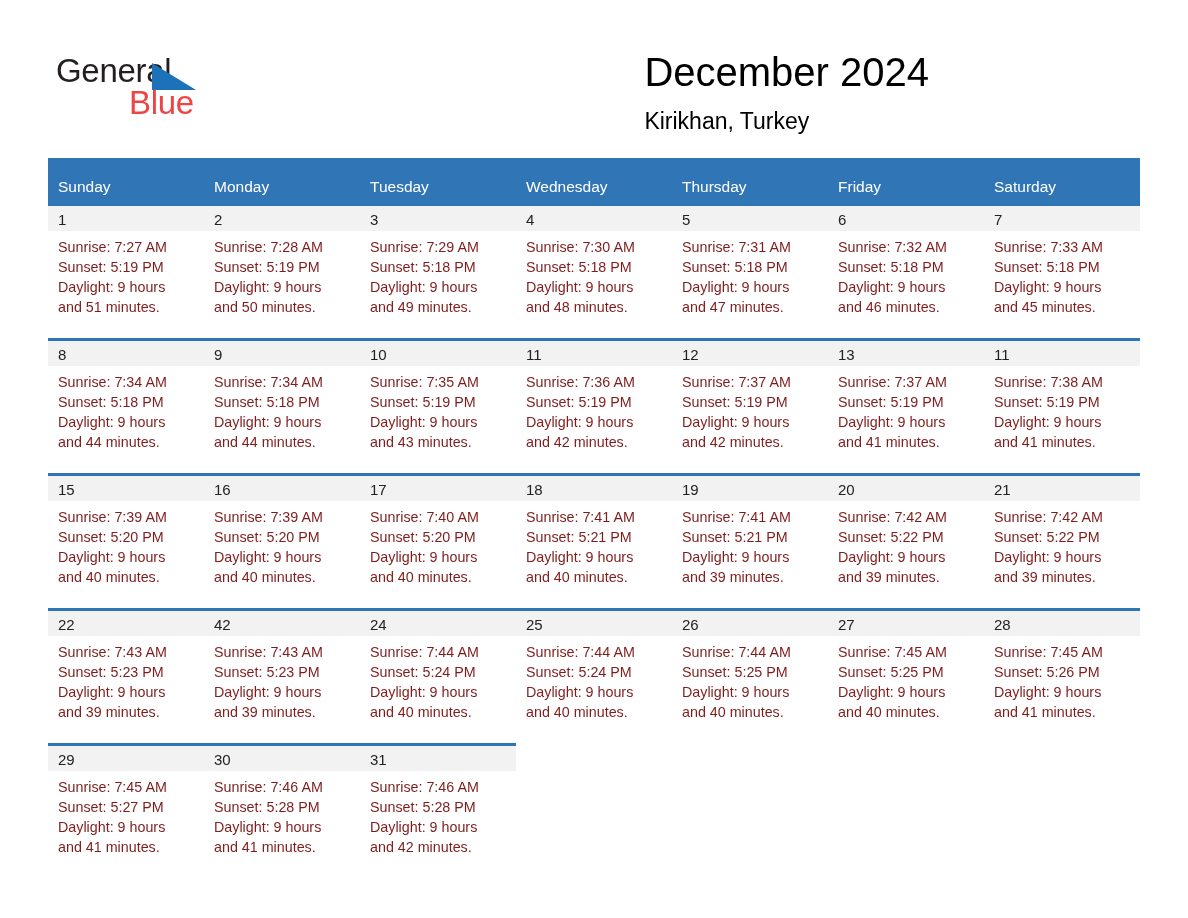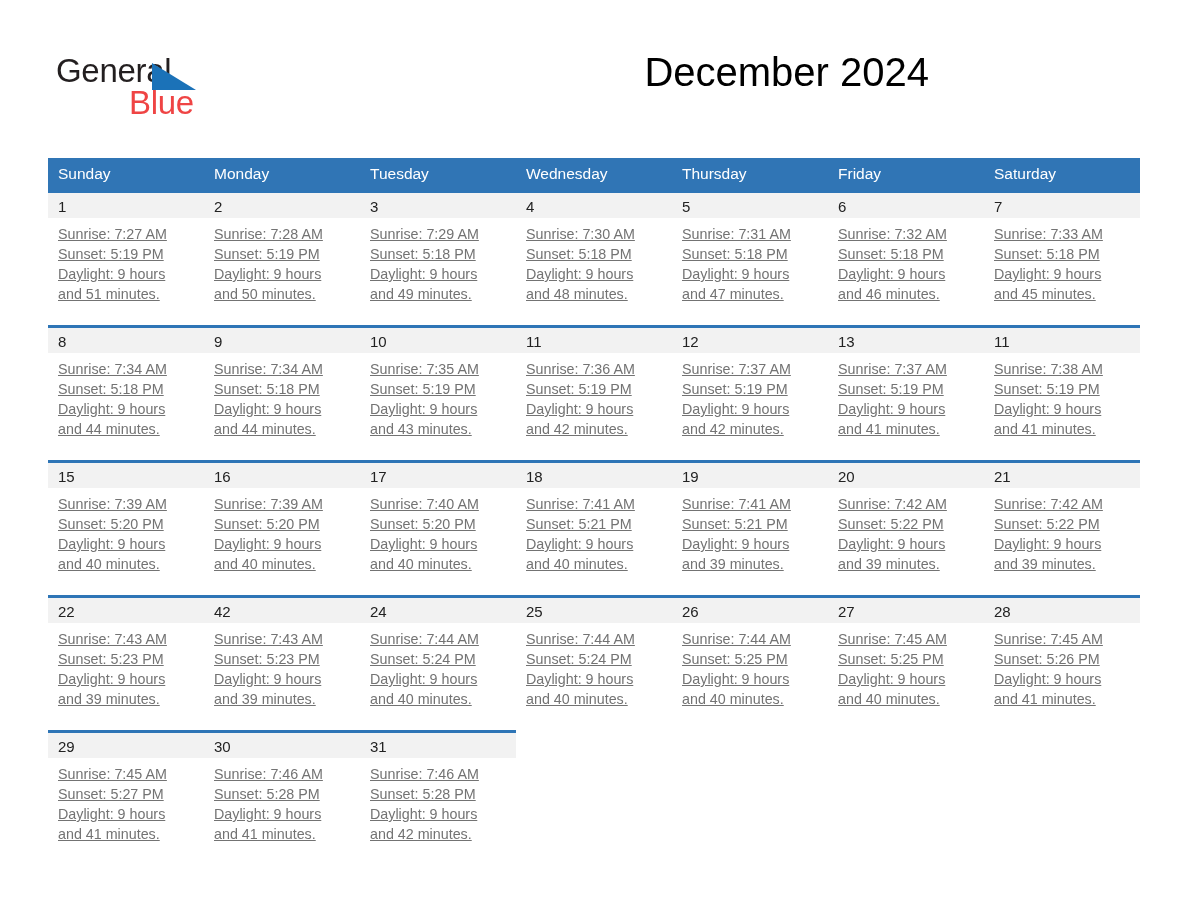--- a/index.html
+++ b/index.html
@@ -96,21 +96,21 @@
     table-layout: fixed;
   }
   .calendar col { width: 156px; }
 
   thead th {
     background: #3075b5;
     color: #ffffff;
     font-size: 15.5px;
     font-weight: 400;
     text-align: left;
-    padding: 7px 0 7px 10px;
+    padding: 20px 0 7px 10px;
     height: 16px;
     vertical-align: middle;
   }
 
   tbody tr.week {
     height: 135px;
   }
   td.day-cell {
     vertical-align: top;
     padding: 0;
@@ -129,38 +129,38 @@
     color: #222222;
     line-height: 21px;
   }
   .date-band.blank {
     background: #ffffff;
   }
   .detail {
     padding: 6px 8px 0 10px;
     font-size: 14.3px;
     line-height: 20px;
-    color: #737373;
-    text-decoration: underline;
+    color: #7f1d1d;
   }
   .detail div { white-space: nowrap; }
 </style>
 </head>
 <body>
 
 <div class="page">
 
   <div class="header">
     <div class="logo">
       <span class="logo-general">General</span>
       <span class="logo-triangle"></span>
       <span class="logo-blue">Blue</span>
     </div>
     <div class="title-block">
       <div class="cal-title">December 2024</div>
+      <div class="cal-subtitle">Kirikhan, Turkey</div>
     </div>
   </div>
 
   <table class="calendar">
     <colgroup>
       <col>
         <col>
         <col>
         <col>
         <col>

